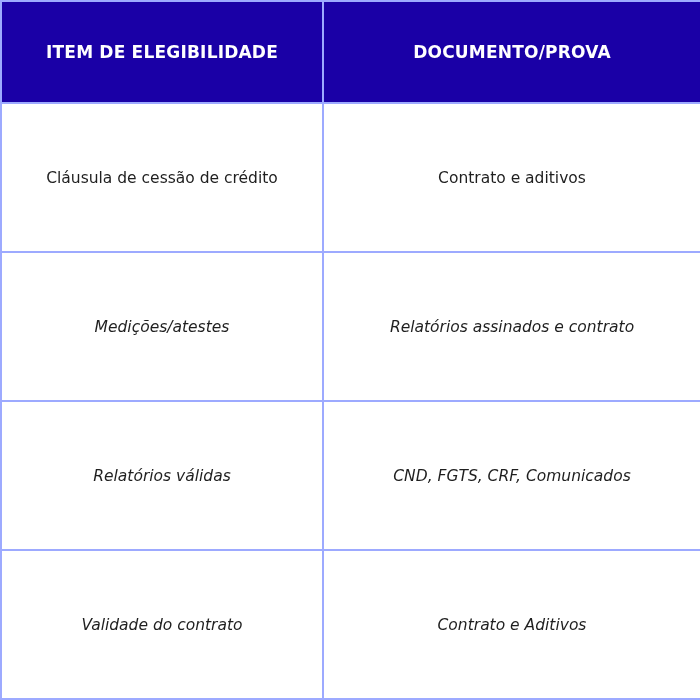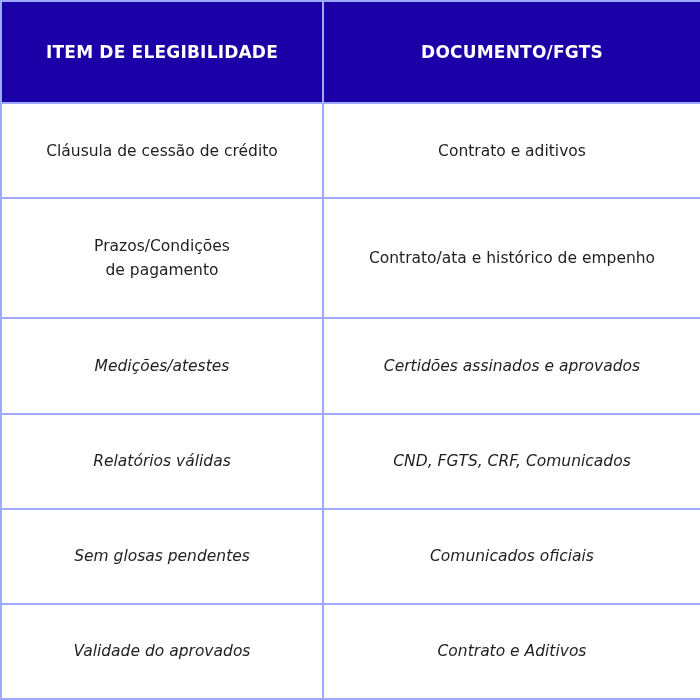--- a/index.html
+++ b/index.html
@@ -42,55 +42,42 @@
 <body>
 
 <table>
   <colgroup>
       <col class="c1">
       <col class="c2">
     </colgroup>
   <thead>
     <tr>
       <th>ITEM DE ELEGIBILIDADE</th>
-      <th>DOCUMENTO/FGTS</th>
+      <th>DOCUMENTO/PROVA</th>
     </tr>
   </thead>
   <tbody>
     <tr class="r1">
       <td>
           <span class="line">Cláusula de cessão de crédito</span>
         </td>
       <td>Contrato e aditivos</td>
     </tr>
-    <tr class="r2">
-      <td>
-        <span class="line">Prazos/Condições</span>
-        <span class="line">de pagamento</span>
-      </td>
-      <td>Contrato/ata e histórico de empenho</td>
-    </tr>
     <tr class="r3">
       <td>
           <span class="line">Medições/atestes</span>
         </td>
-      <td>Certidões assinados e aprovados</td>
+      <td>Relatórios assinados e contrato</td>
     </tr>
     <tr class="r4">
       <td>
           <span class="line">Relatórios válidas</span>
         </td>
       <td>CND, FGTS, CRF, Comunicados</td>
     </tr>
-    <tr class="r5">
-      <td>
-          <span class="line">Sem glosas pendentes</span>
-        </td>
-      <td>Comunicados oficiais</td>
-    </tr>
     <tr class="r6">
       <td>
-          <span class="line">Validade do aprovados</span>
+          <span class="line">Validade do contrato</span>
         </td>
       <td>Contrato e Aditivos</td>
     </tr>
   </tbody>
 </table>
 
 </body></html>

